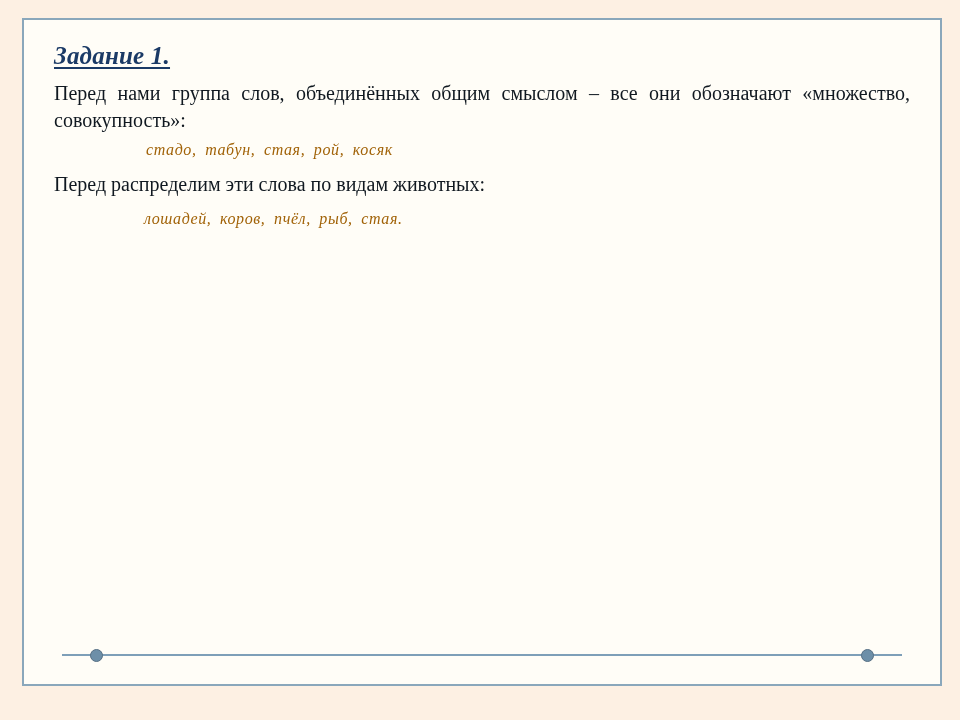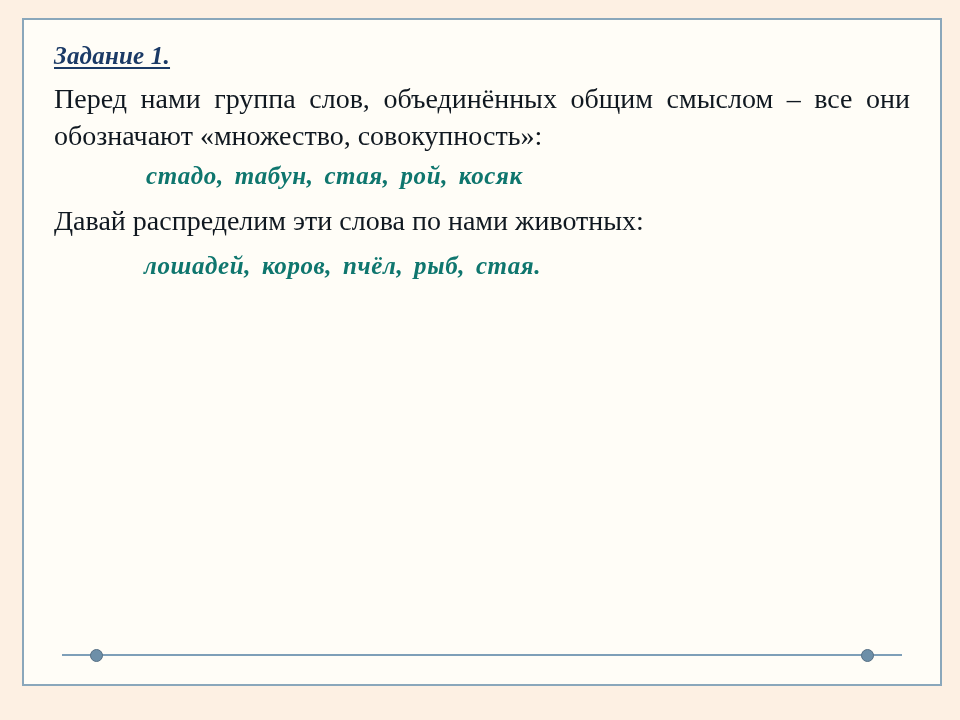--- a/index.html
+++ b/index.html
@@ -36,37 +36,37 @@
     font-weight: bold;
     font-size: 25px;
     color: #1b3a66;
     text-decoration: underline;
     text-underline-offset: 3px;
     margin: 0 0 10px 0;
     letter-spacing: 0.2px;
   }
   .para {
     font-family: "Liberation Serif", serif;
-    font-size: 28px;
+    font-size: 20px;
     line-height: 1.33;
     color: #101820;
     text-align: justify;
     text-justify: inter-word;
     margin: 0 0 6px 0;
     hyphens: none;
   }
   .para.p1 { margin-bottom: 8px; }
   .para.p2 { margin-top: 6px; margin-bottom: 6px; }
   .para.p3 { margin-top: 8px; margin-bottom: 4px; }
   .word-list {
     font-family: "Liberation Serif", serif;
     font-style: italic;
-    font-weight: bold;
-    font-size: 25px;
-    color: #0f766e;
+    font-weight: normal;
+    font-size: 16px;
+    color: #a16207;
     margin: 8px 0 12px 0;
     padding-left: 92px;
     letter-spacing: 0.6px;
     word-spacing: 4px;
   }
   .word-list.second {
     margin-top: 12px;
     padding-left: 90px;
   }
   .footer-deco {
@@ -102,21 +102,21 @@
 <div class="slide">
   <div class="content-panel">
 
     <h1 class="task-title">Задание 1.</h1>
 
     <p class="para p1">Перед нами группа слов, объединённых общим смыслом – все они обозначают «множество, совокупность»:</p>
 
     <p class="word-list first">стадо, табун, стая, рой, косяк</p>
 
 
-    <p class="para p3">Давай распределим эти слова по нами животных:</p>
+    <p class="para p3">Перед распределим эти слова по видам животных:</p>
 
     <p class="word-list second">лошадей, коров, пчёл, рыб, стая.</p>
 
     <div class="footer-deco">
       <div class="footer-line"></div>
       <div class="dot left"></div>
       <div class="dot right"></div>
     </div>
 
   </div>

